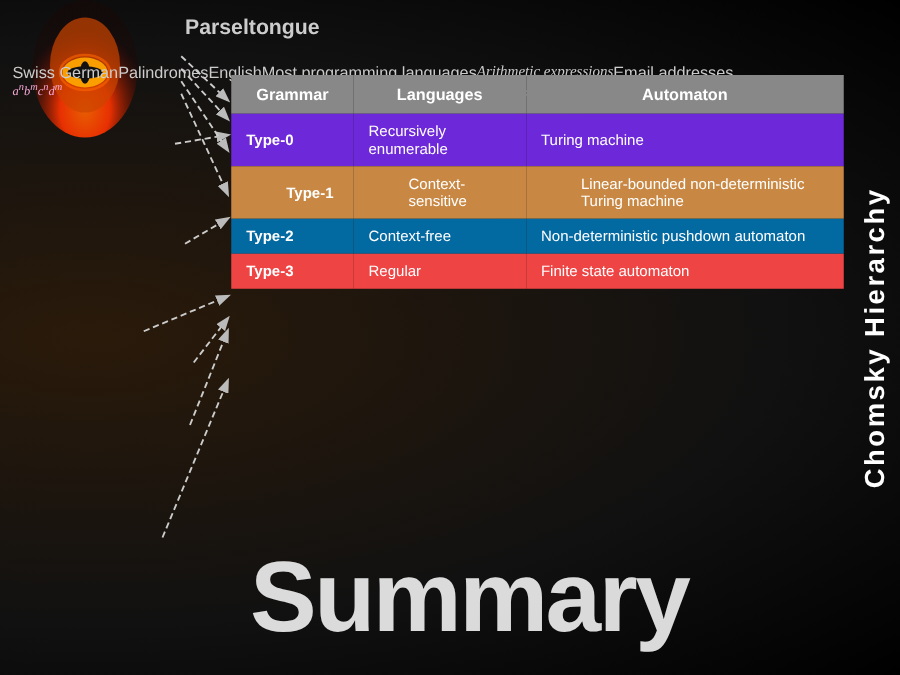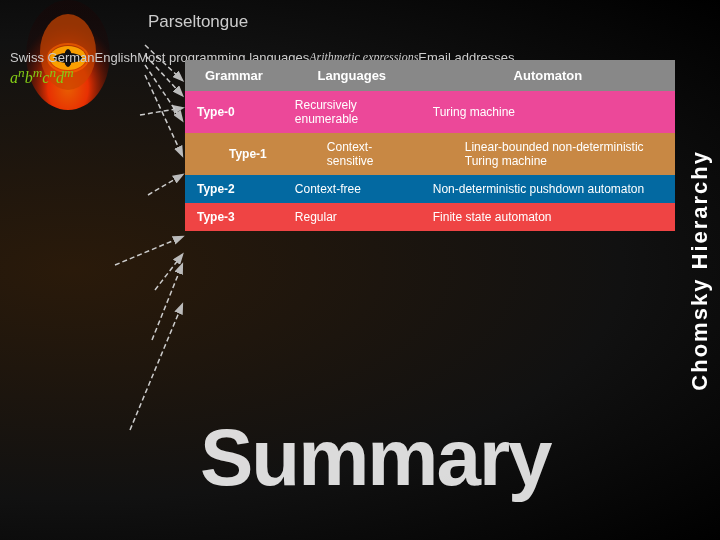--- a/index.html
+++ b/index.html
@@ -36,22 +36,22 @@
 
     .left-label {
       font-size: 13px;
       color: #ccc;
       white-space: nowrap;
     }
 
     .left-label .math {
       font-style: italic;
       font-family: 'Times New Roman', serif;
-      font-size: 16px;
-      color: #84cc16;
+      font-size: 10px;
+      color: #f9a8d4;
     }
 
     
     .arrows-svg {
       position: absolute;
       left: 0;
       top: 0;
       width: 720px;
       height: 540px;
       pointer-events: none;
@@ -80,39 +80,39 @@
     }
 
     table tbody tr td {
       padding: 7px 12px;
       font-size: 12px;
       color: #fff;
       vertical-align: middle;
     }
 
     
-    .row-0 td { background: #ec4899; }  
+    .row-0 td { background: #6d28d9; }  
     .row-1 td { background: #c88844; padding-left: 44px; }  
     .row-2 td { background: #0369a1; }  
     .row-3 td { background: #ef4444; }  
 
     td.type-col {
       font-weight: bold;
       color: #fff;
       white-space: nowrap;
     }
 
     
     .parseltongue-title {
       position: absolute;
       left: 148px;
       top: 12px;
       font-size: 17px;
       color: #ccc;
-      font-weight: normal;
+      font-weight: bold;
     }
 
     
     .chomsky-vertical {
       position: absolute;
       right: 0;
       top: 0;
       width: 40px;
       height: 540px;
       display: flex;
@@ -128,21 +128,21 @@
       font-weight: bold;
       color: #fff;
       letter-spacing: 2px;
       white-space: nowrap;
     }
 
     
     .summary-text {
       position: absolute;
       left: 200px;
-      bottom: 36px;
+      bottom: 16px;
       font-size: 80px;
       font-weight: bold;
       color: rgba(255,255,255,0.85);
       letter-spacing: -2px;
     }
 
     
     .dashed-arrow {
       stroke: #ccc;
       stroke-width: 1.5;
@@ -204,20 +204,21 @@
 <div class="parseltongue-title">
   <span>Parseltongue</span>
 </div>
 
 <div class="left-labels">
   <div class="left-label">
     <div>Swiss German</div>
     <div class="math">a<sup>n</sup>b<sup>m</sup>c<sup>n</sup>d<sup>m</sup></div>
   </div>
   <div class="left-label">
+    <div>Palindromes</div>
   </div>
   <div class="left-label">
     <span>English</span>
   </div>
   <div class="left-label">
     <span>Most programming languages</span>
   </div>
   <div class="left-label">
     <div style="font-style:italic; font-family:'Times New Roman',serif; font-size:12px;">
       Arithmetic expressions<br>(2 + 3) × 4<sup>2</sup>

